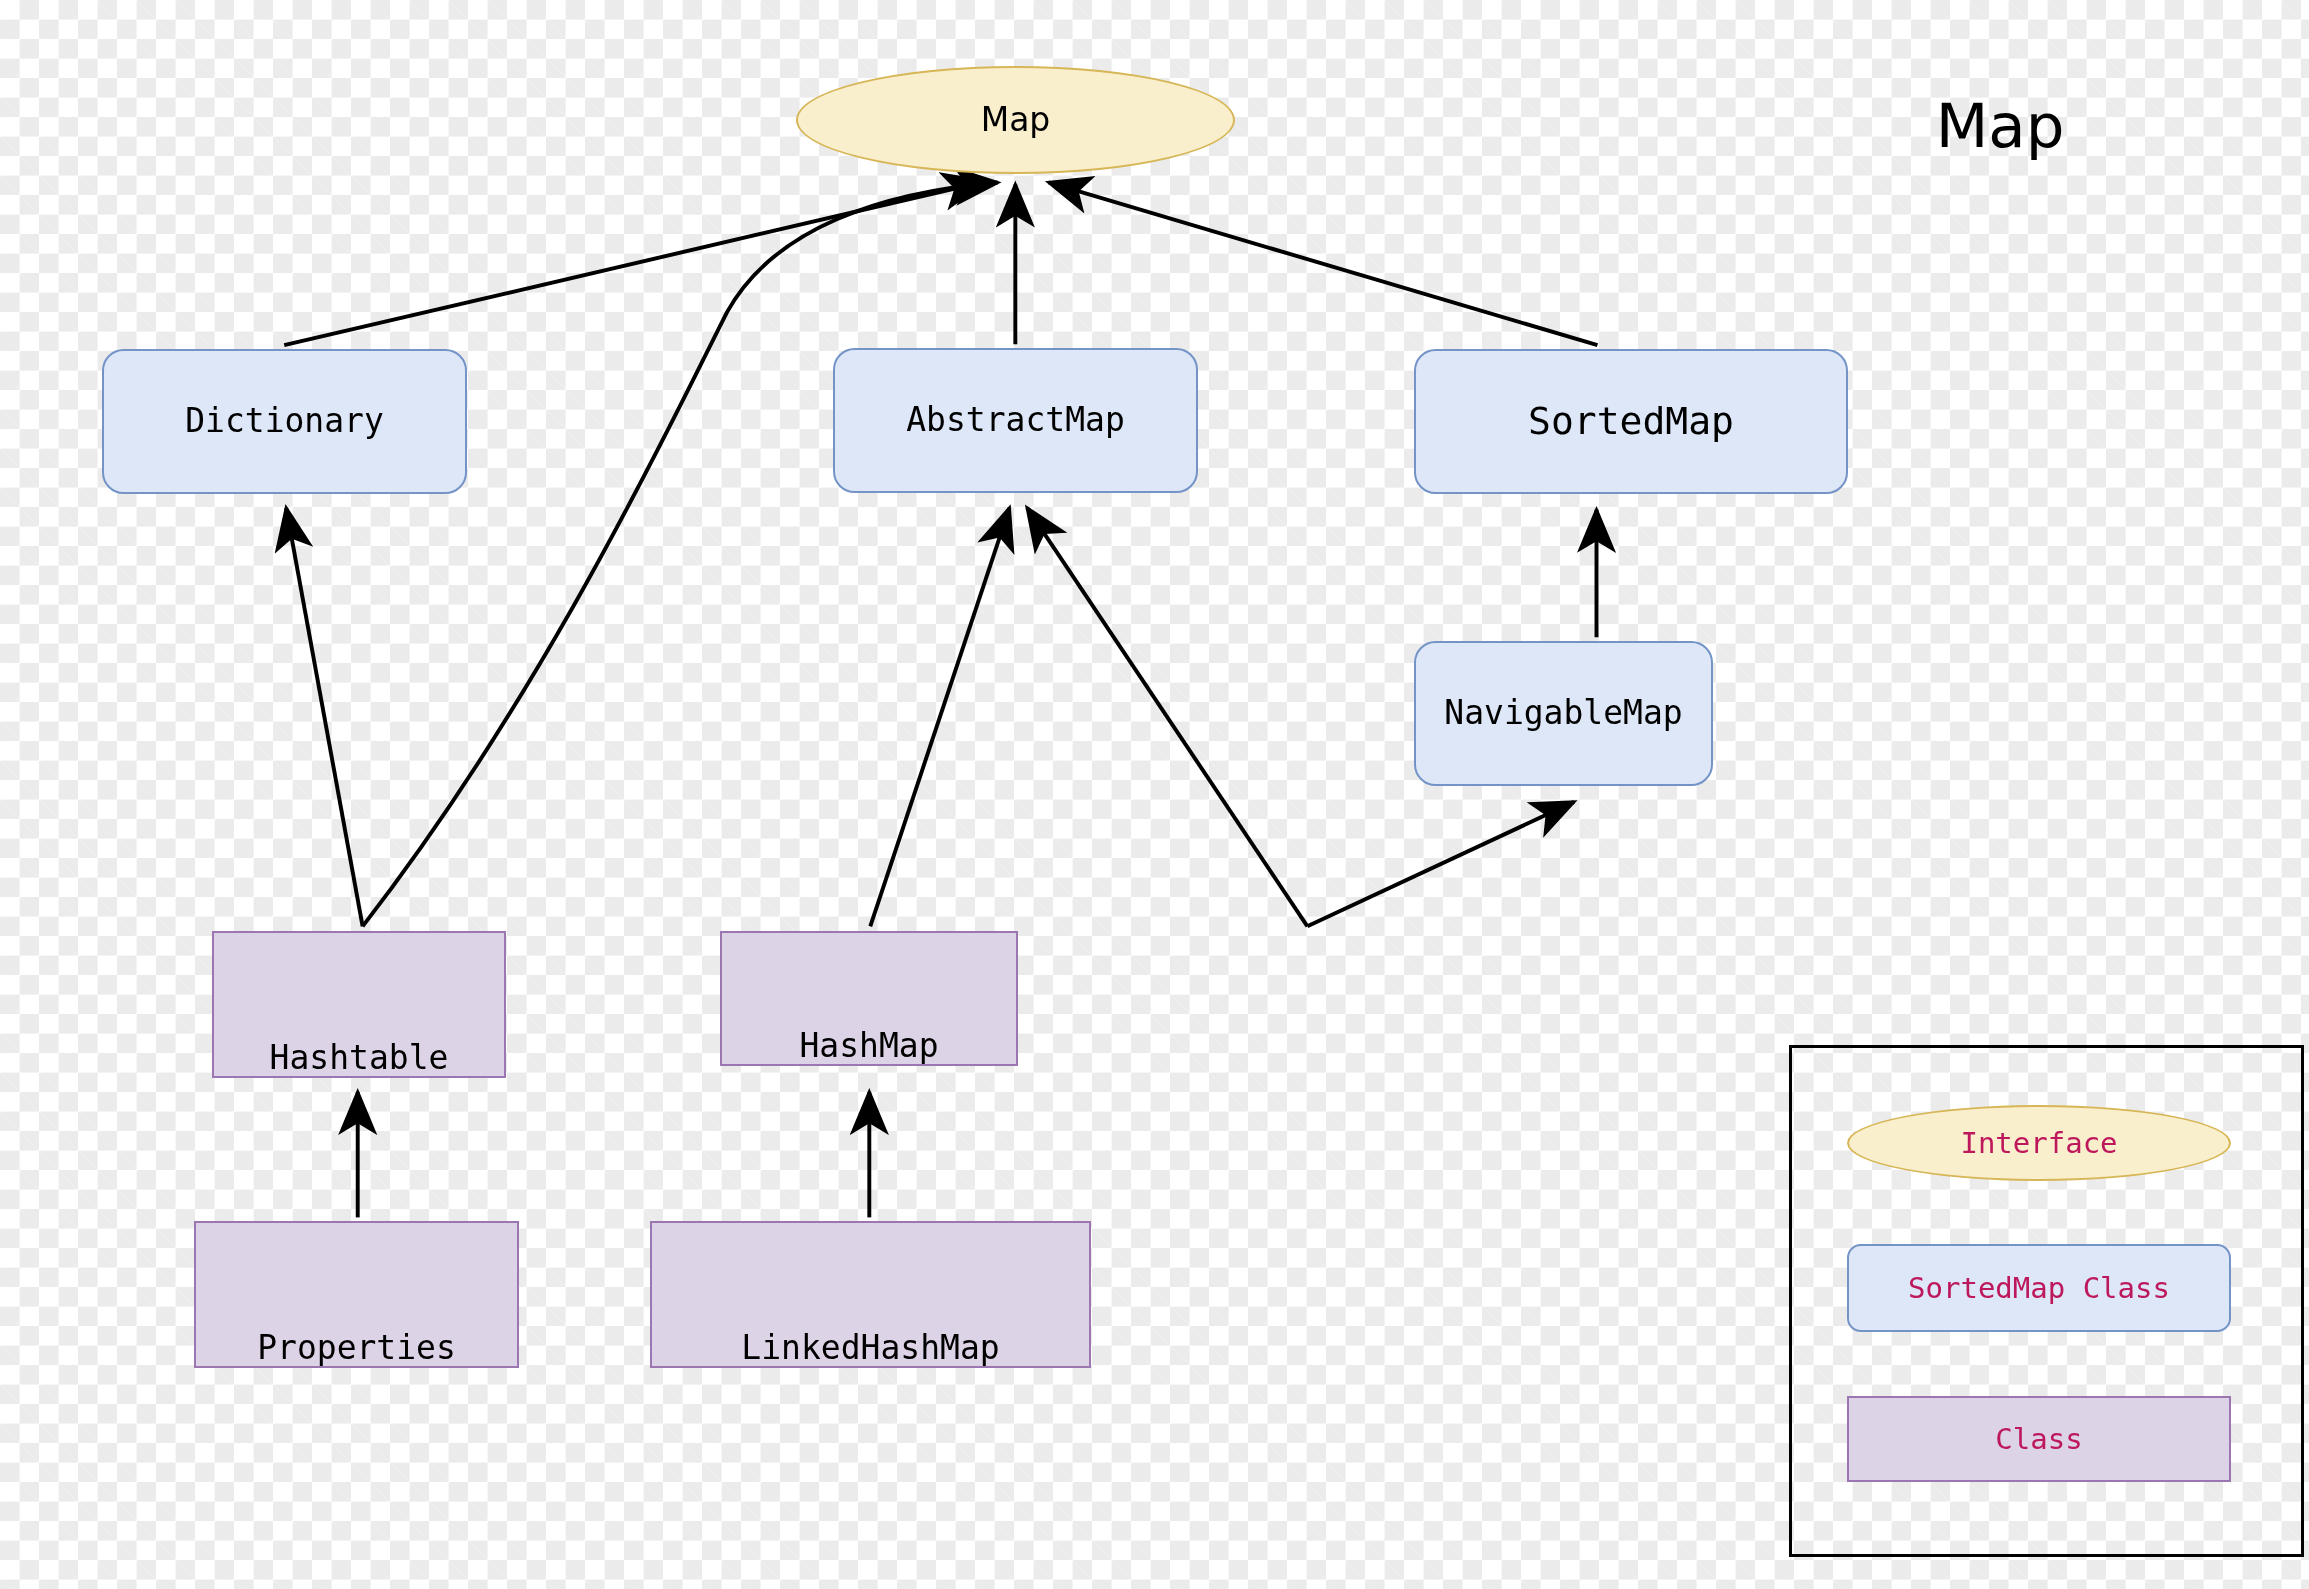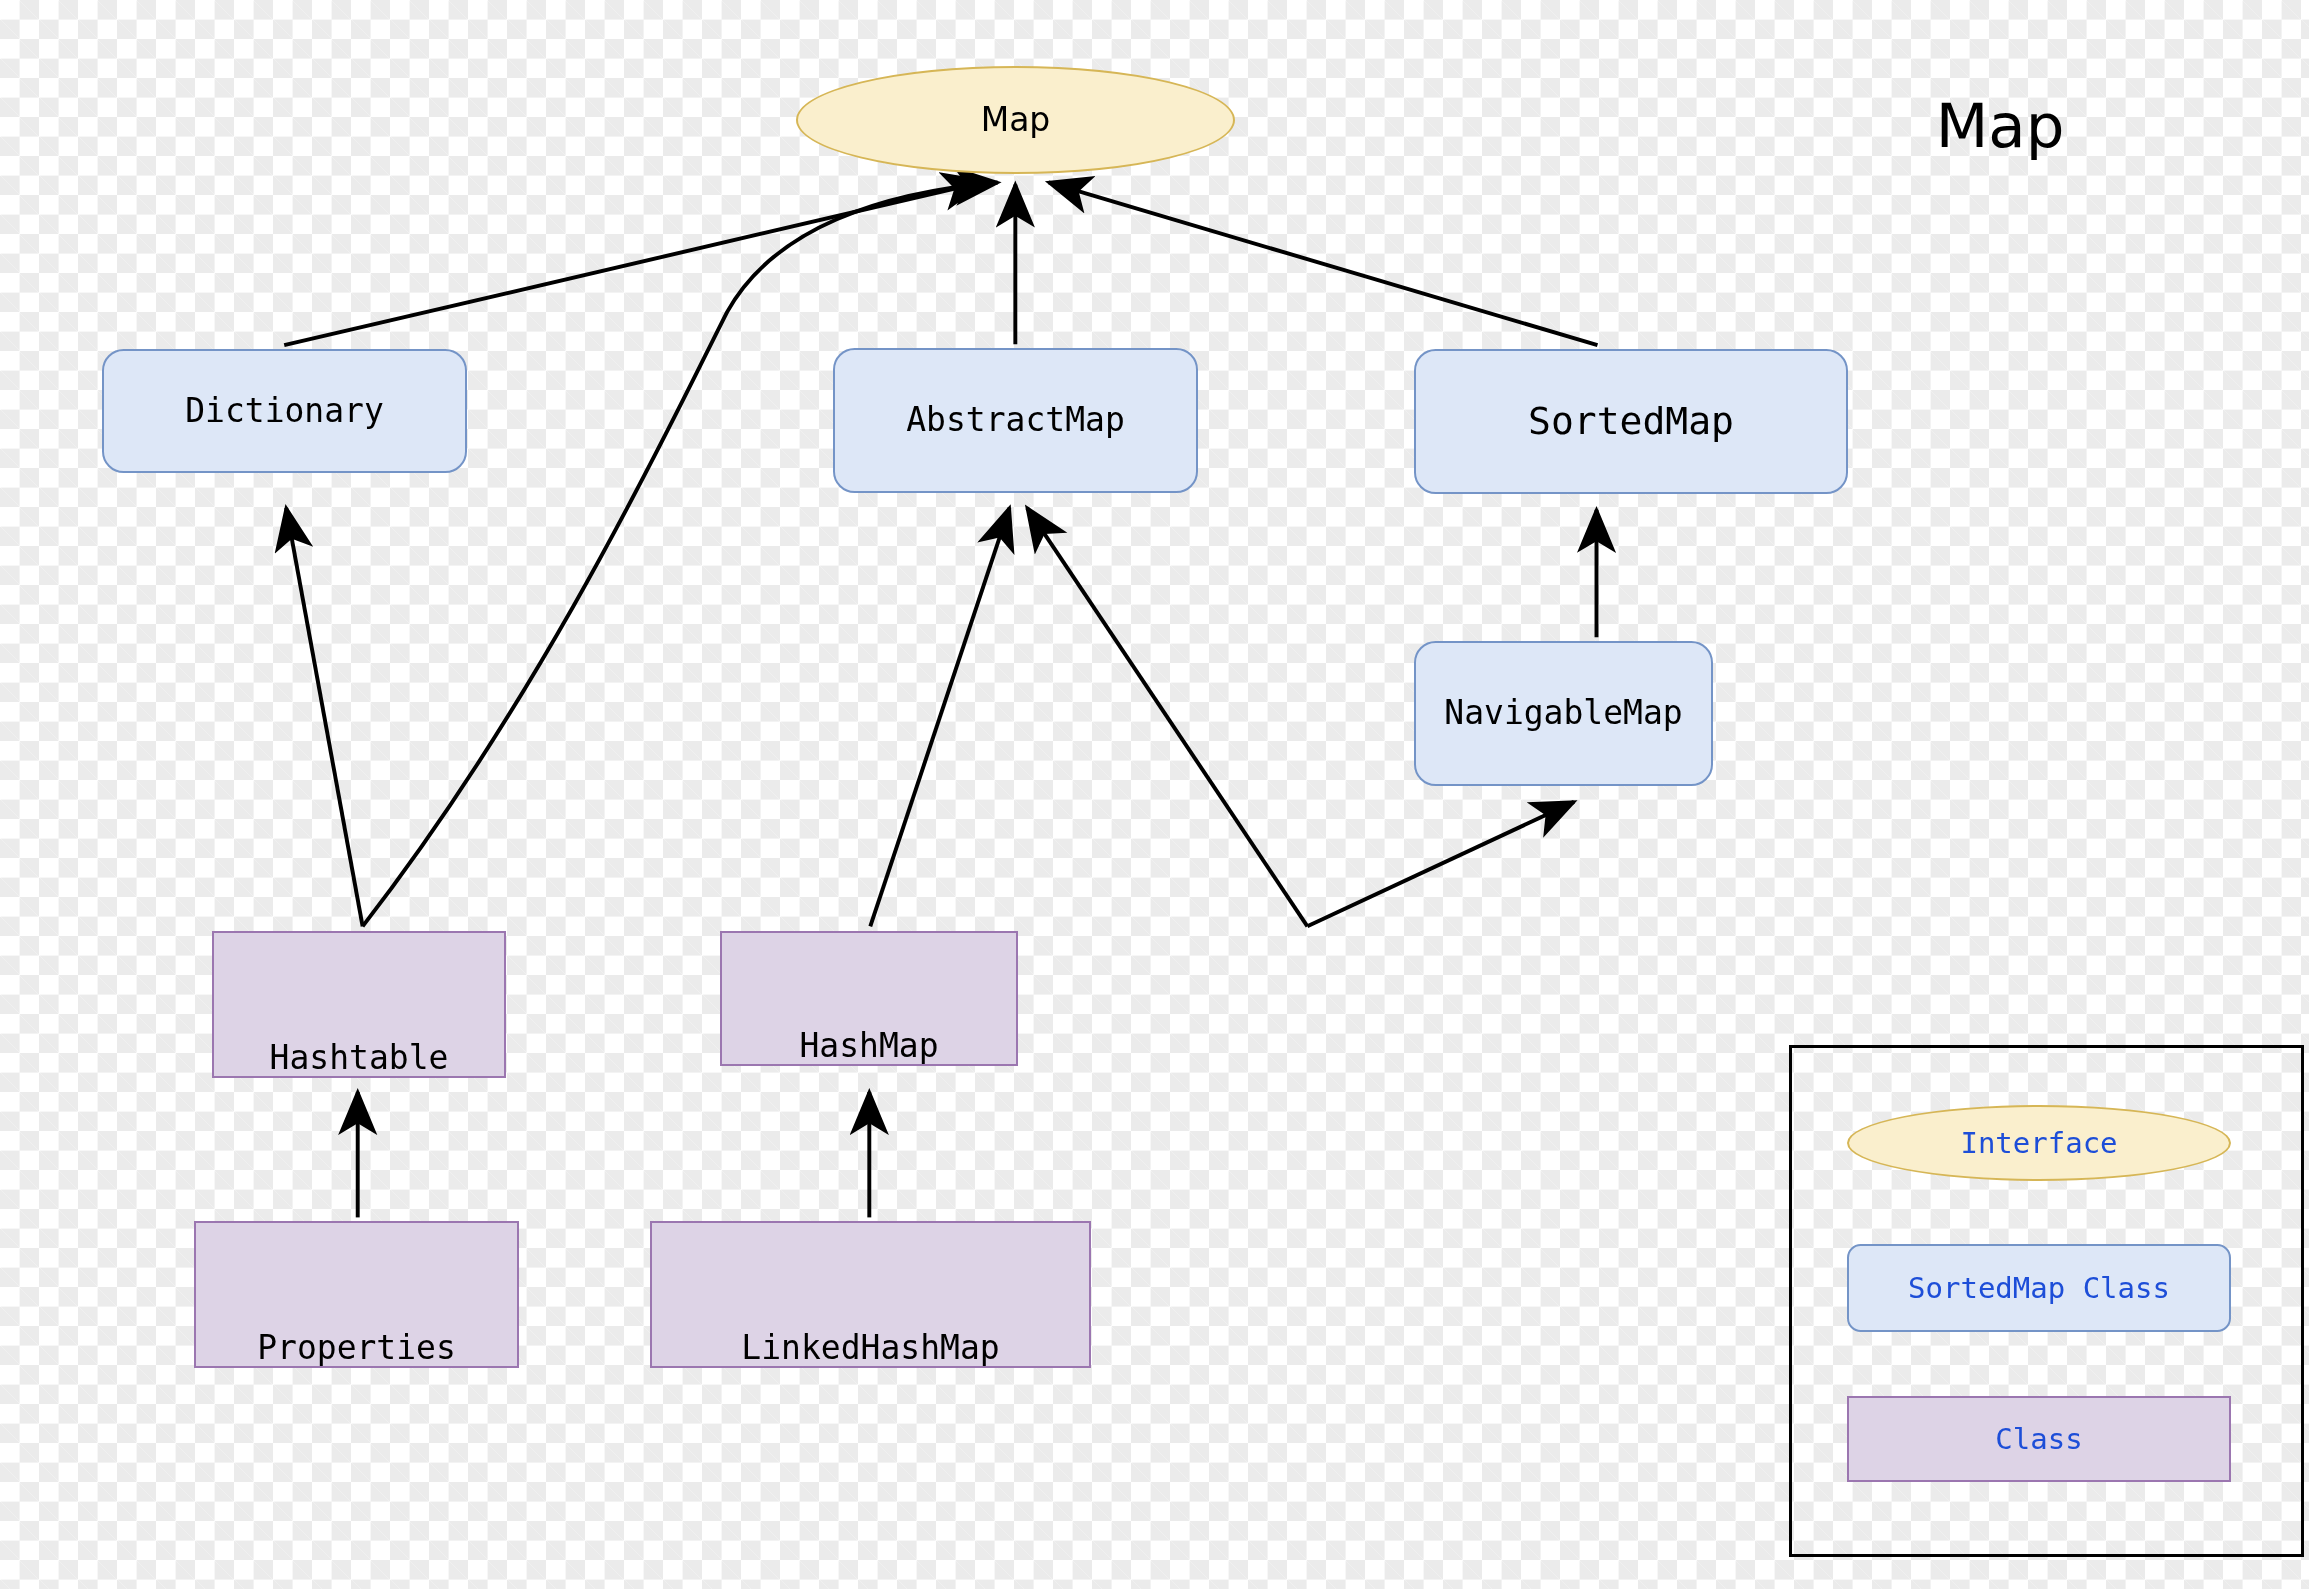--- a/index.html
+++ b/index.html
@@ -77,21 +77,21 @@
     box-sizing: border-box;
     border: 3.9px solid #000000;
     background: transparent;
   }
   .legend-item {
     position: absolute;
     box-sizing: border-box;
     display: flex;
     align-items: center;
     justify-content: center;
-    color: #1d4ed8;
+    color: #be185d;
     white-space: nowrap;
   }
 </style>
 </head>
 <body>
 
 <div id="canvas">
 
   <svg id="edges" viewBox="0 0 2356 1622" width="2309" height="1590" xmlns="http://www.w3.org/2000/svg">
     <defs>
@@ -121,21 +121,21 @@
     <path d="M 365,1242 L 365,1114" fill="none" stroke="#000000" stroke-width="4" marker-end="url(#ah)"></path>
 
     <path d="M 887,1242 L 887,1114" fill="none" stroke="#000000" stroke-width="4" marker-end="url(#ah)"></path>
   </svg>
 
   <div class="node iface" style="left:796px; top:66px; width:439px; height:108px; font-size:33px;
               font-family:'DejaVu Sans','Liberation Sans',sans-serif;">
     <span>Map</span>
   </div>
 
-  <div class="node abs" style="left:102px; top:349px; width:365px; height:124px; font-size:33px;">
+  <div class="node abs" style="left:102px; top:349px; width:365px; height:145px; font-size:33px;">
     <span>Dictionary</span>
   </div>
 
   <div class="node abs" style="left:833px; top:348px; width:365px; height:145px; font-size:33px;">
     <span>AbstractMap</span>
   </div>
 
   <div class="node abs" style="left:1414px; top:349px; width:434px; height:145px; font-size:38px;">
     <span>SortedMap</span>
   </div>

